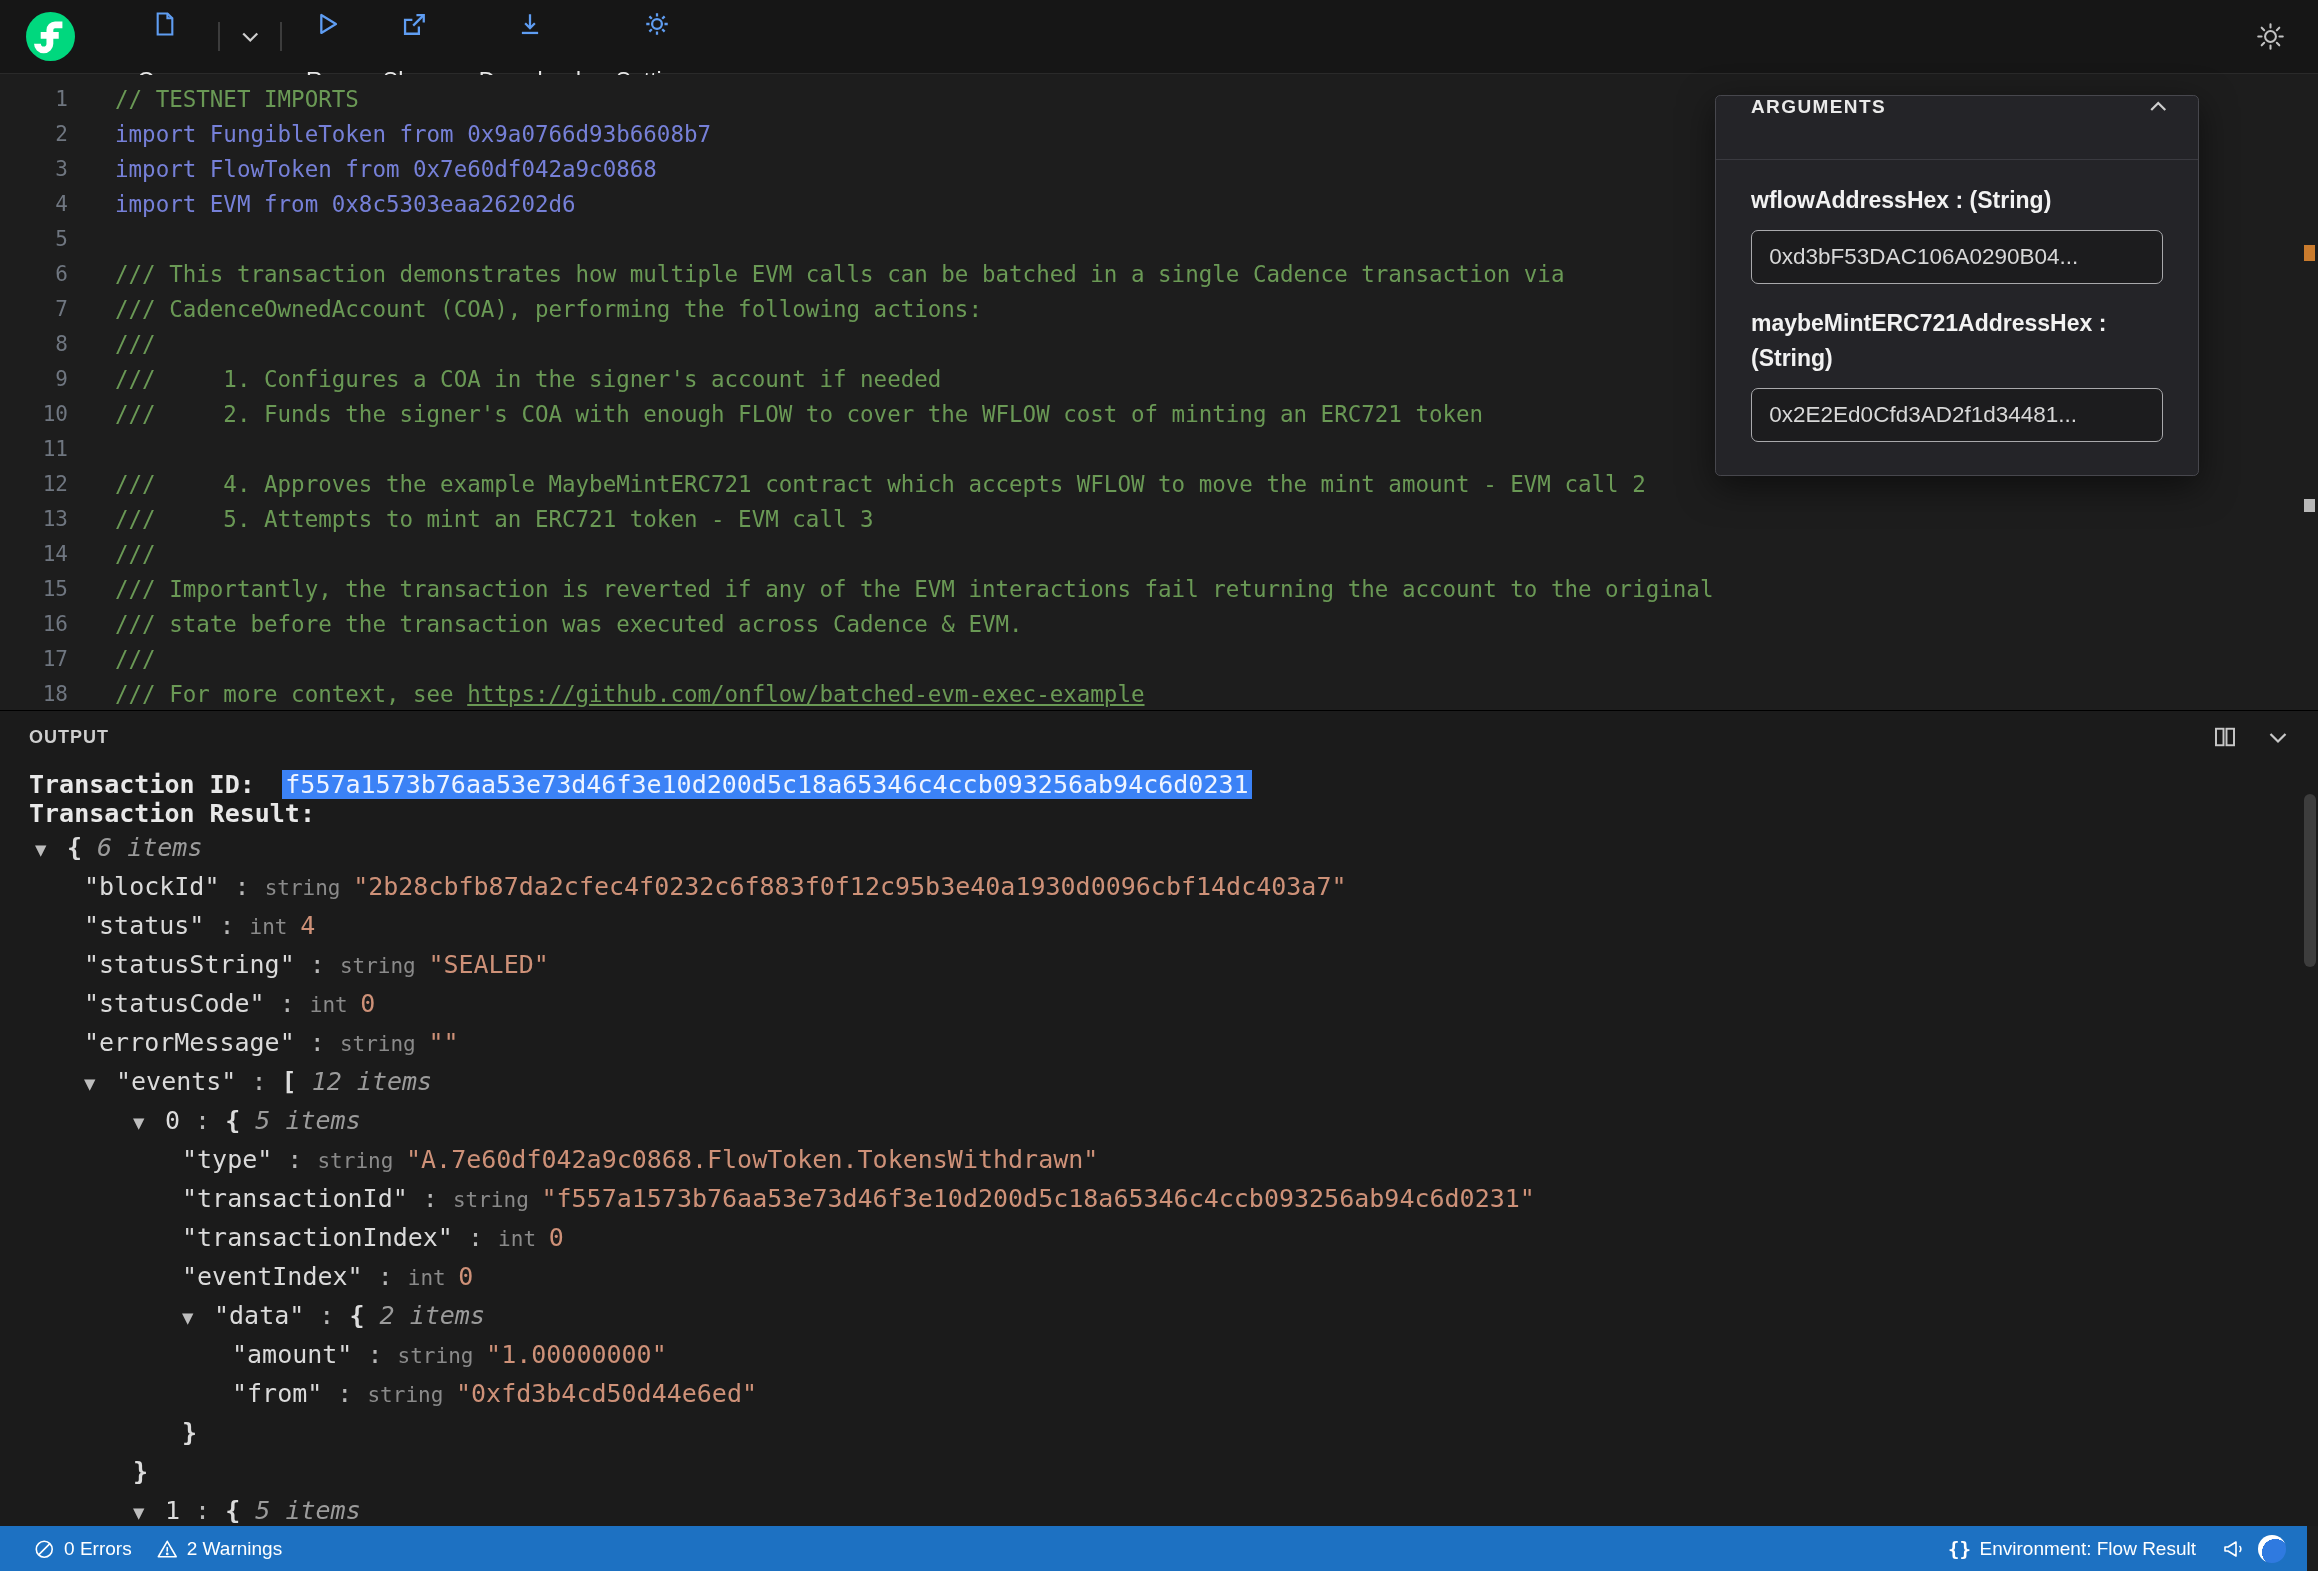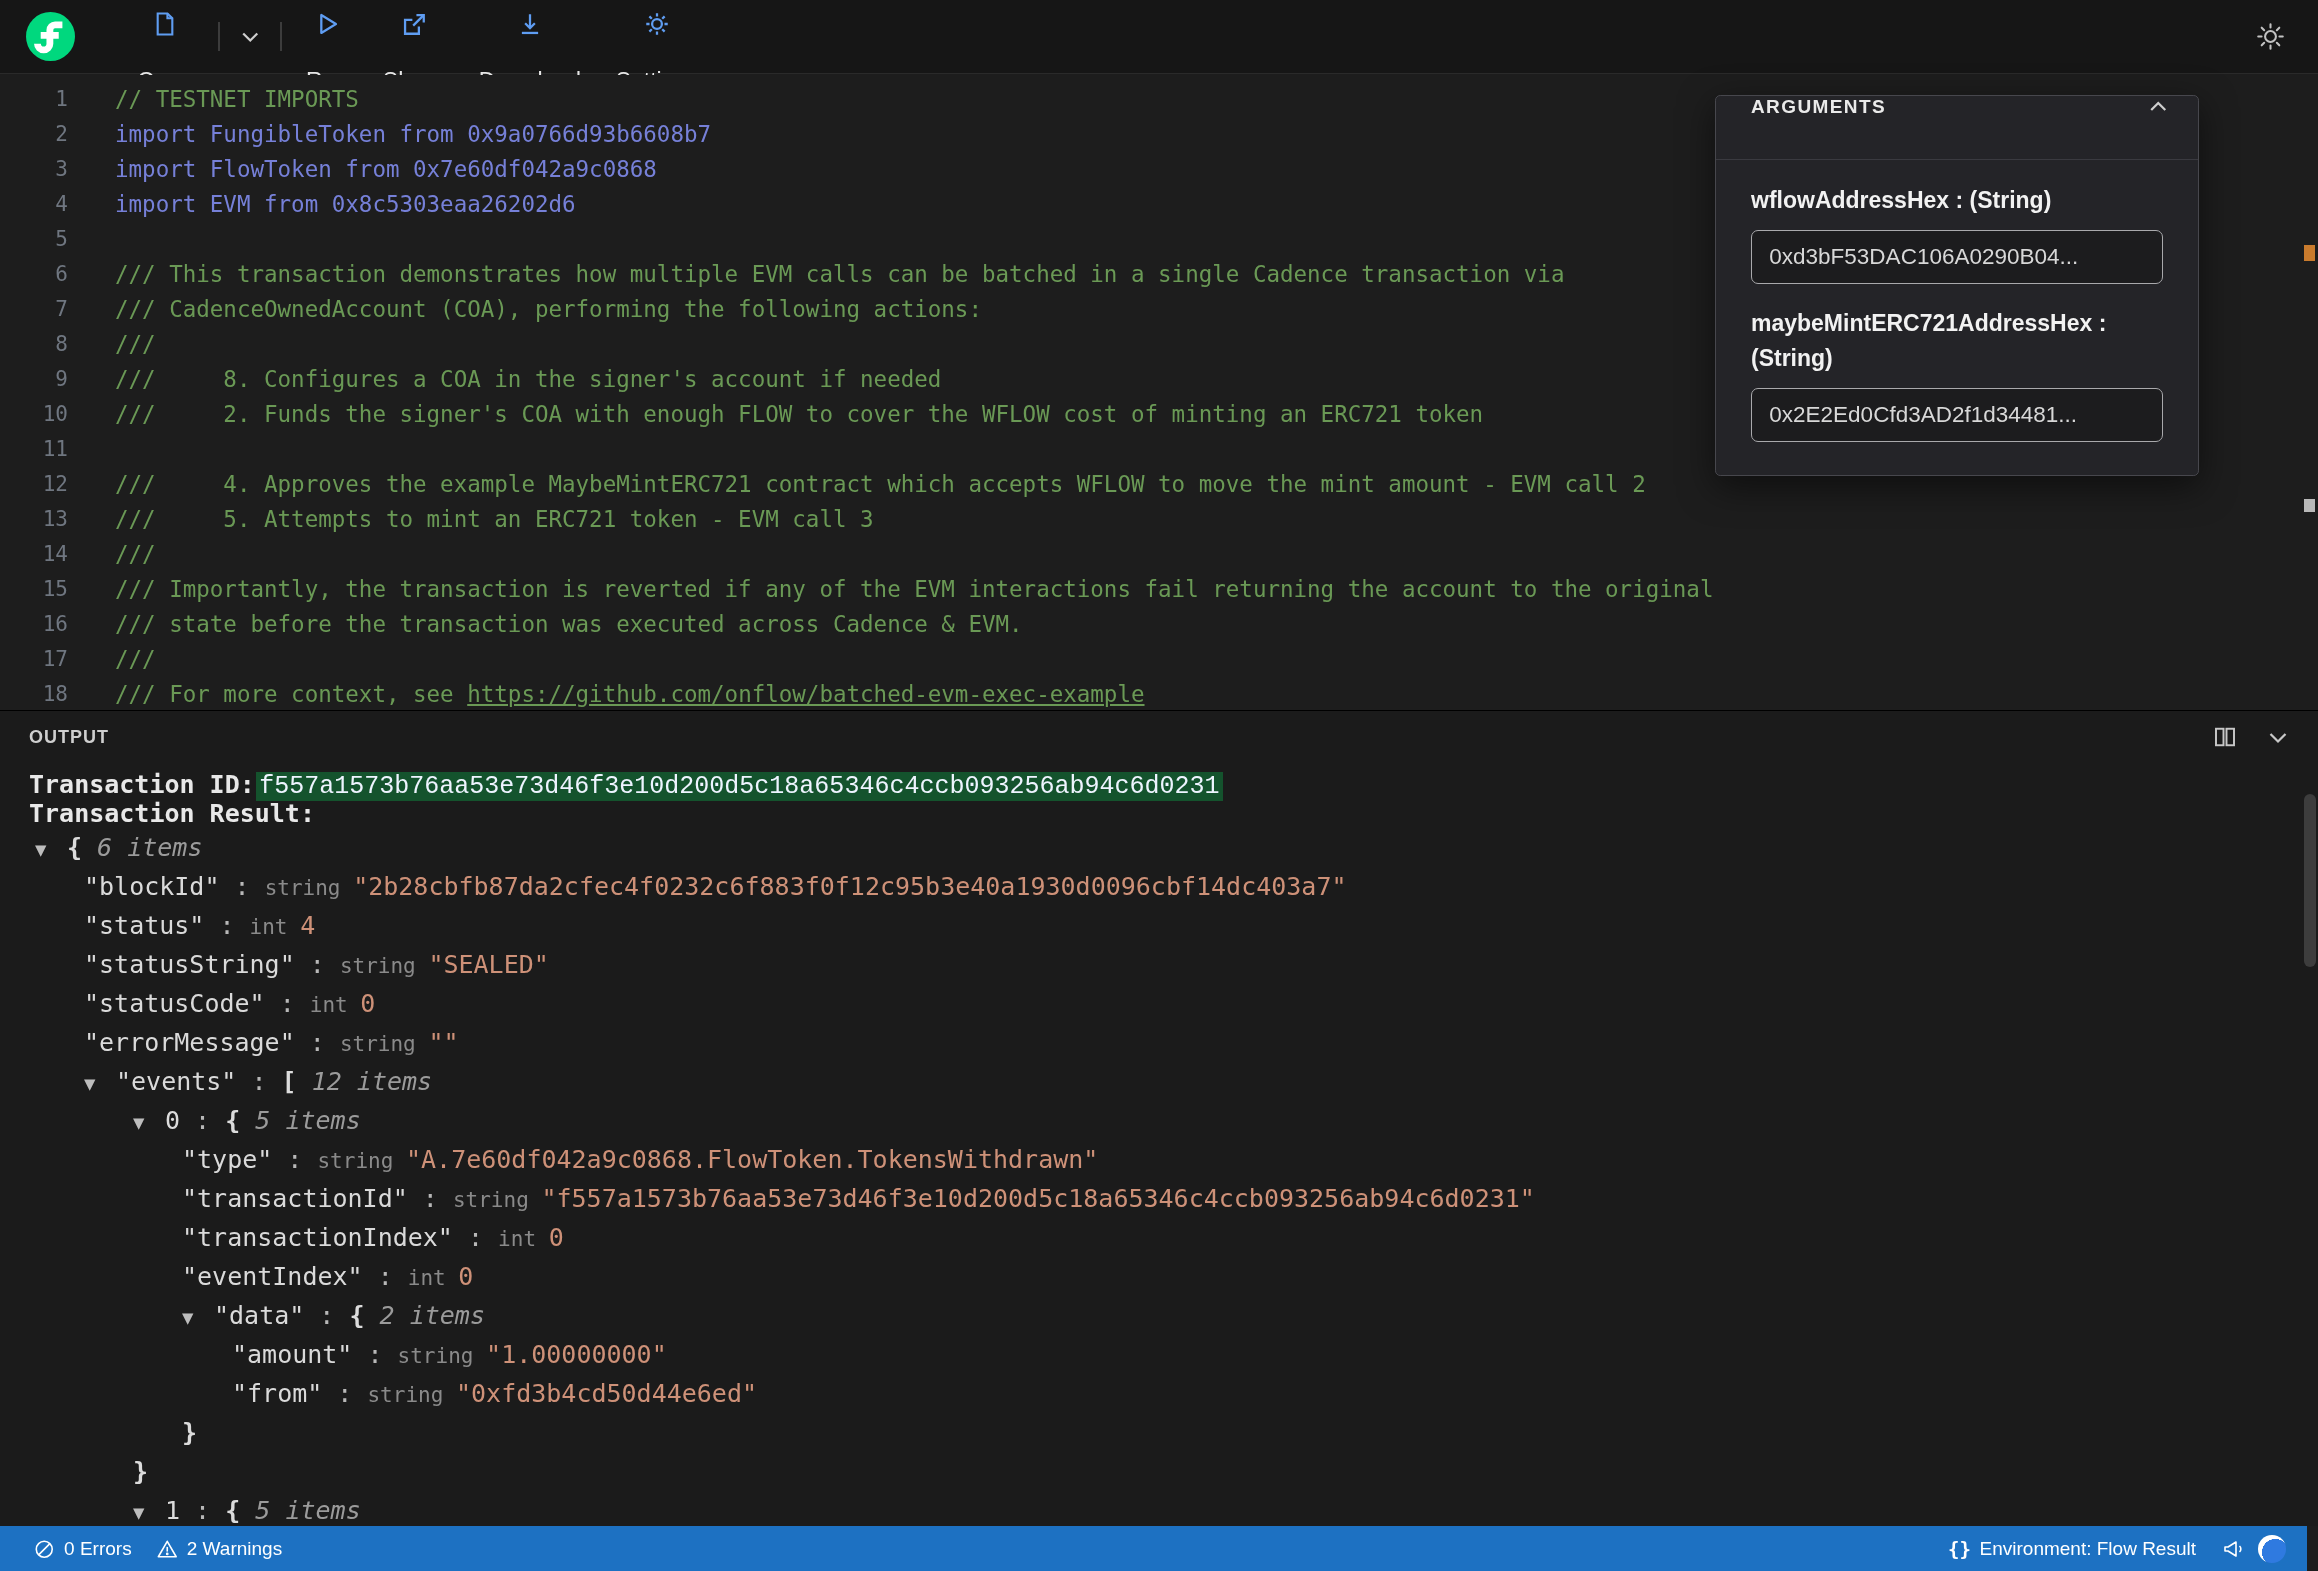--- a/index.html
+++ b/index.html
@@ -47,21 +47,21 @@
 
   
   .output { position:absolute; top:710px; left:0; right:0; height:816px; background:#1b1b1b; border-top:0.9px solid #000; }
   .output-header { height:52px; display:flex; align-items:center; justify-content:space-between; padding:0 29px; }
   .output-title { font-size:18px; font-weight:700; letter-spacing:1px; color:#cfcfcf; }
   .oh-icons { display:flex; gap:29px; color:#c8c8c8; }
   .oh-icons span { display:flex; cursor:pointer; }
   .output-body { padding-top:7px; font-family:"DejaVu Sans Mono","Liberation Mono",monospace; }
   .tx-line { height:29px; line-height:29px; padding-left:29px; font-size:25px; color:#e8e8e8; white-space:pre; }
   .tx-label { font-weight:700; }
-  .tx-value { background:#14532d; color:#eef4ff; margin-left:1px; padding:0 3.5px;font-family:Liberation Mono, monospace; }
+  .tx-value { background:#3b82f6; color:#eef4ff; margin-left:27px; padding:0 3.5px; }
   .tree-row { height:39px; line-height:39px; font-size:25px; white-space:pre; }
   .tw      { display:inline-block; width:32px; color:#bdbdbd; font-size:19px; cursor:pointer; }
   .t-key   { color:#dadada; }
   .t-colon { color:#b8b8b8; }
   .t-type  { color:#8a8a8a; font-size:21px; }
   .t-str   { color:#ce9178; }
   .t-num   { color:#ce9178; }
   .t-items { color:#9b9b9b; font-style:italic; }
   .t-brace { color:#dcdcdc; font-weight:700; }
   .t-idx   { color:#dcdcdc; }
@@ -164,21 +164,21 @@
   <section class="editor">
     <div id="code-lines">
         <div class="code-line"><span class="ln">1</span><span class="lc"><span class="seg-comment">// TESTNET IMPORTS</span></span></div>
         <div class="code-line"><span class="ln">2</span><span class="lc"><span class="seg-import">import FungibleToken from 0x9a0766d93b6608b7</span></span></div>
         <div class="code-line"><span class="ln">3</span><span class="lc"><span class="seg-import">import FlowToken from 0x7e60df042a9c0868</span></span></div>
         <div class="code-line"><span class="ln">4</span><span class="lc"><span class="seg-import">import EVM from 0x8c5303eaa26202d6</span></span></div>
         <div class="code-line"><span class="ln">5</span><span class="lc"></span></div>
         <div class="code-line"><span class="ln">6</span><span class="lc"><span class="seg-comment">/// This transaction demonstrates how multiple EVM calls can be batched in a single Cadence transaction via</span></span></div>
         <div class="code-line"><span class="ln">7</span><span class="lc"><span class="seg-comment">/// CadenceOwnedAccount (COA), performing the following actions:</span></span></div>
         <div class="code-line"><span class="ln">8</span><span class="lc"><span class="seg-comment">///</span></span></div>
-        <div class="code-line"><span class="ln">9</span><span class="lc"><span class="seg-comment">///     8. Configures a COA in the signer's account if needed</span></span></div>
+        <div class="code-line"><span class="ln">9</span><span class="lc"><span class="seg-comment">///     1. Configures a COA in the signer's account if needed</span></span></div>
         <div class="code-line"><span class="ln">10</span><span class="lc"><span class="seg-comment">///     2. Funds the signer's COA with enough FLOW to cover the WFLOW cost of minting an ERC721 token</span></span></div>
         <div class="code-line"><span class="ln">11</span></div>
         <div class="code-line"><span class="ln">12</span><span class="lc"><span class="seg-comment">///     4. Approves the example MaybeMintERC721 contract which accepts WFLOW to move the mint amount - EVM call 2</span></span></div>
         <div class="code-line"><span class="ln">13</span><span class="lc"><span class="seg-comment">///     5. Attempts to mint an ERC721 token - EVM call 3</span></span></div>
         <div class="code-line"><span class="ln">14</span><span class="lc"><span class="seg-comment">///</span></span></div>
         <div class="code-line"><span class="ln">15</span><span class="lc"><span class="seg-comment">/// Importantly, the transaction is reverted if any of the EVM interactions fail returning the account to the original</span></span></div>
         <div class="code-line"><span class="ln">16</span><span class="lc"><span class="seg-comment">/// state before the transaction was executed across Cadence &amp; EVM.</span></span></div>
         <div class="code-line"><span class="ln">17</span><span class="lc"><span class="seg-comment">///</span></span></div>
         <div class="code-line"><span class="ln">18</span><span class="lc"><span class="seg-comment">/// For more context, see </span><span class="seg-link">https://github.com/onflow/batched-evm-exec-example</span></span></div>
       </div>

